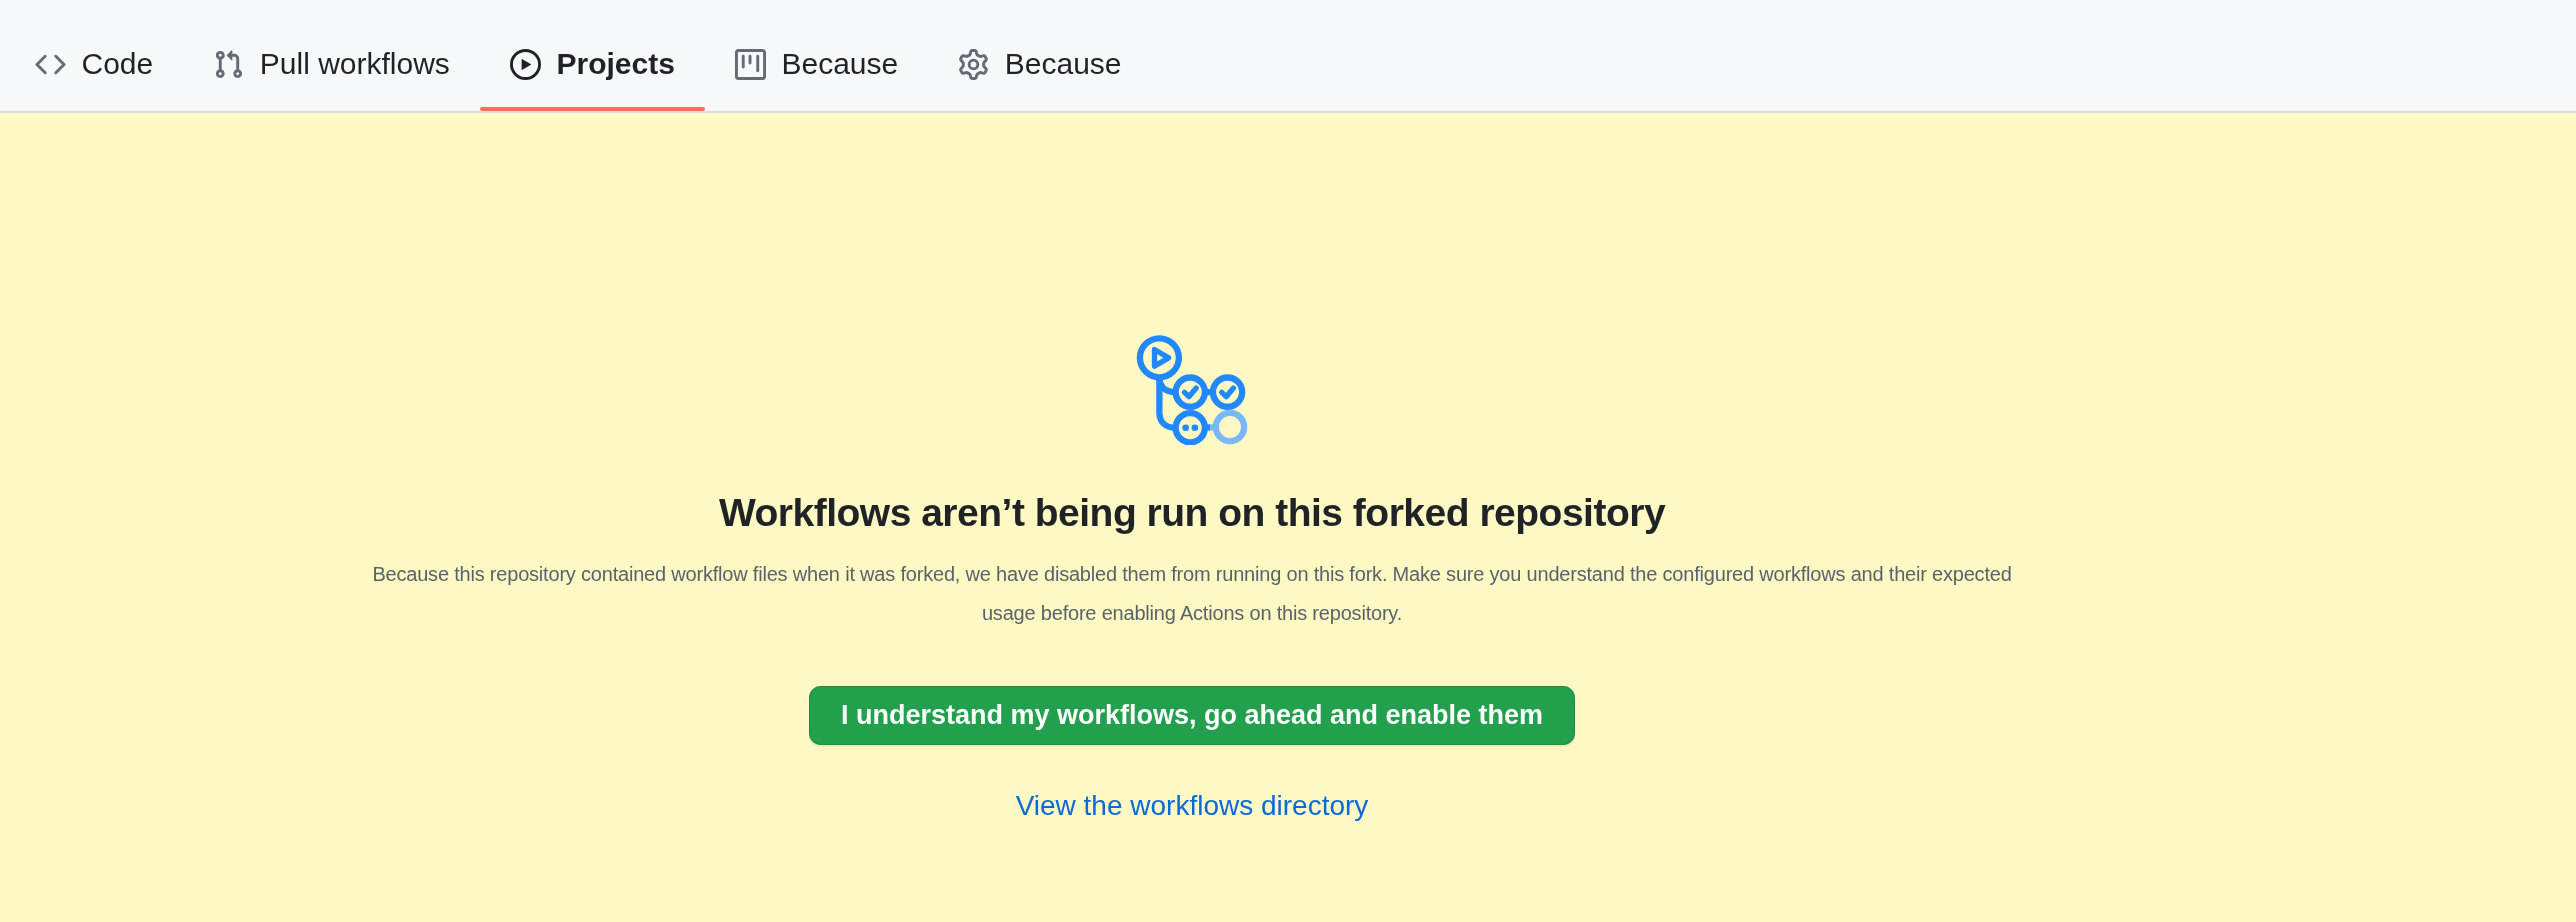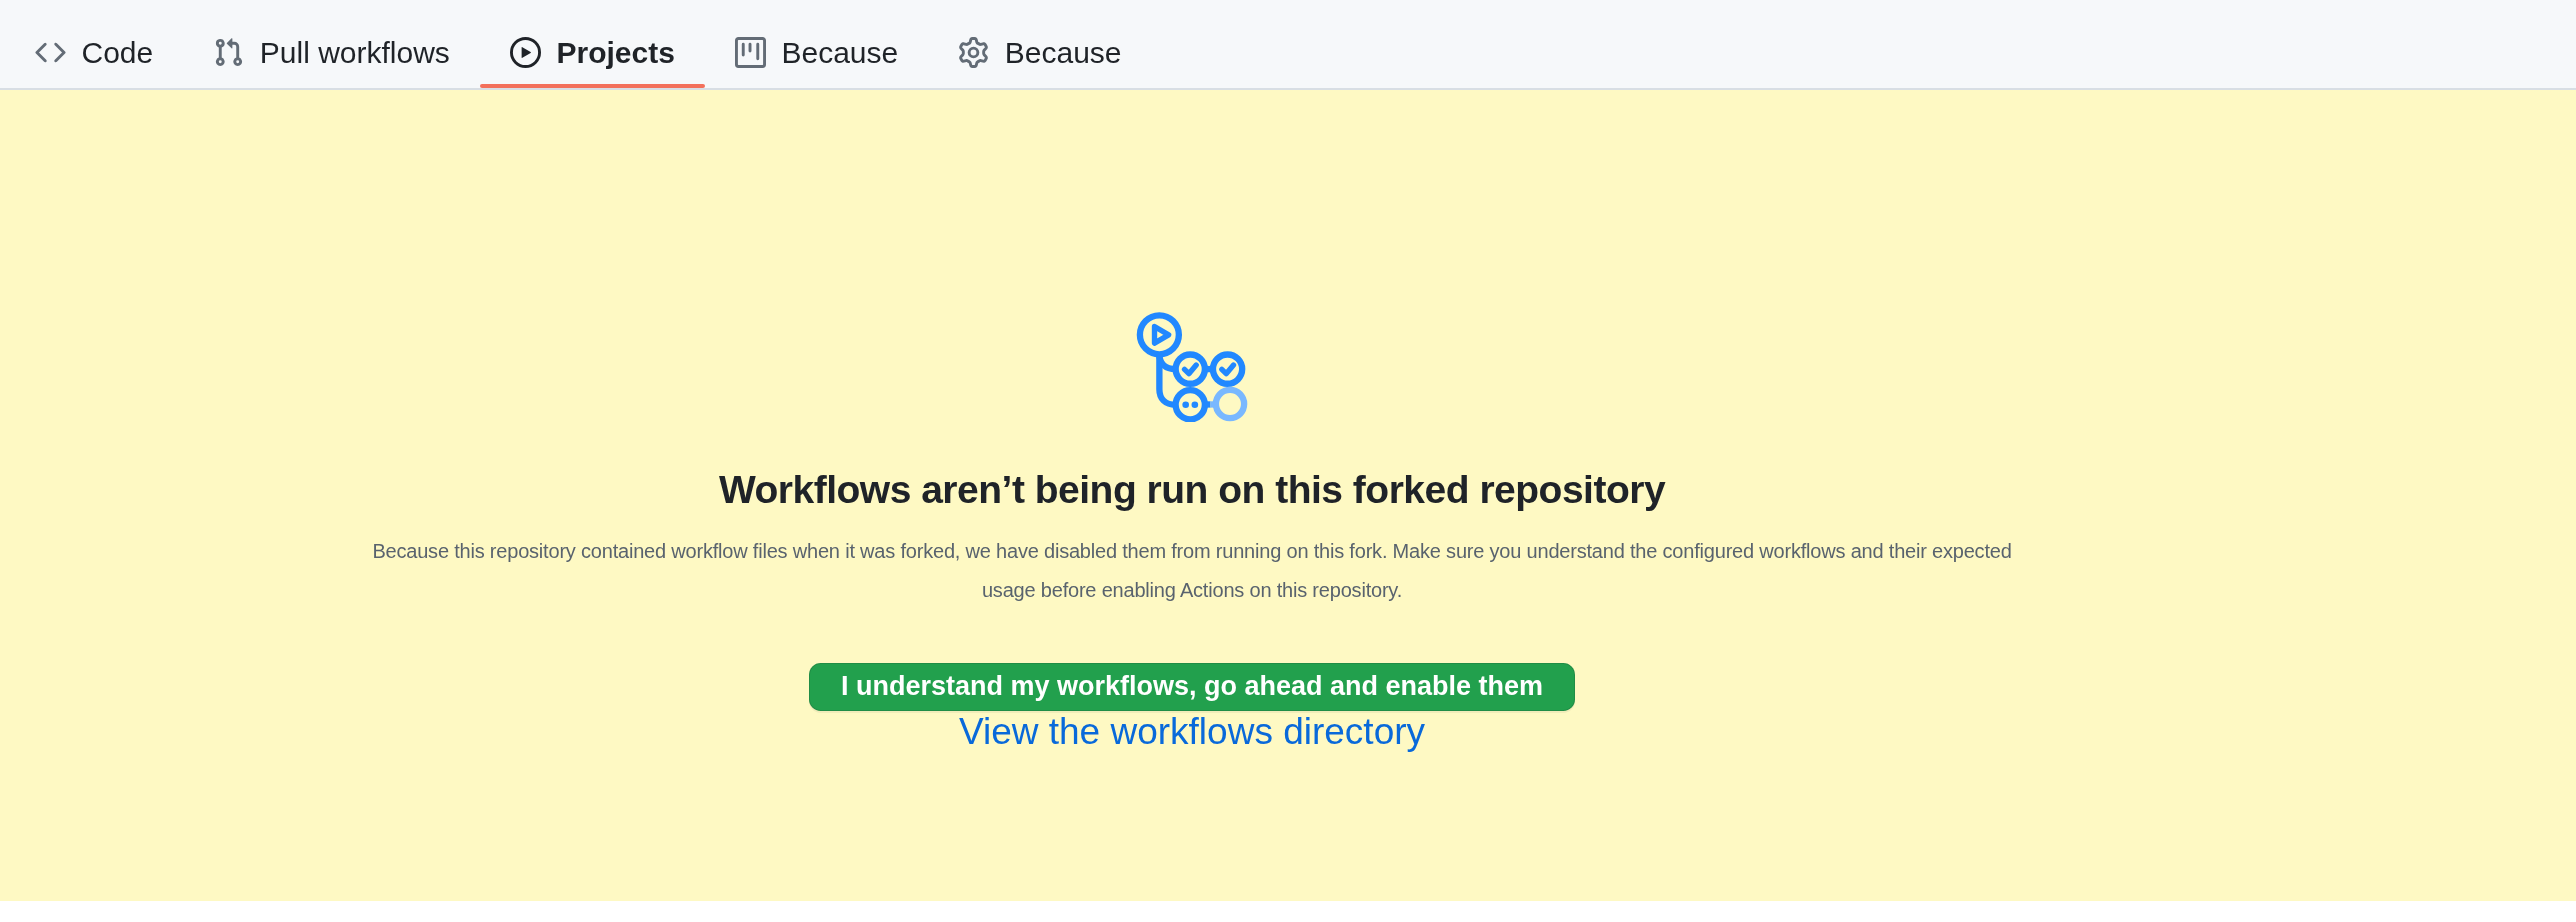--- a/index.html
+++ b/index.html
@@ -7,21 +7,21 @@
     width: 2576px; height: 923px;
     background: #ffffff;
     overflow: hidden;
     font-family: "Liberation Sans", "DejaVu Sans", sans-serif;
     color: #1f2328;
   }
 
   
   .tabbar {
     position: relative;
-    width: 2576px; height: 90px;
+    width: 2576px; height: 113px;
     background: var(--nav-bg, #f6f8fa);
     border-bottom: 2px solid var(--nav-border, #d8dee4);
     display: flex;
     align-items: stretch;
     padding: 17.6px 0 0 4.9px;
   }
   .tab {
     position: relative;
     display: flex;
     align-items: center;
@@ -69,38 +69,39 @@
   .bs-desc {
     margin-top: 15.6px;
     max-width: 1691px;
     font-size: 20px;
     line-height: 39px;
     letter-spacing: -0.2px;
     color: var(--muted-fg, #59636e);
   }
   .btn-primary {
     margin-top: 53px;
-    height: 48px;
+    height: 59px;
     padding: 0 31px;
     display: inline-flex;
     align-items: center;
     justify-content: center;
     font-family: inherit;
     font-size: 27px;
     font-weight: 700;
     color: #ffffff;
     background: var(--btn-green, #22a04d);
     border: 1px solid rgba(27,31,36,0.15);
     border-radius: 11.7px;
     box-shadow: 0 2px 0 rgba(27,31,36,0.06);
     cursor: pointer;
     white-space: nowrap;
   }
   .wf-link {
-    font-size: 37px;
+    margin-top: 45px;
+    font-size: 28px;
     color: var(--link-blue, #0969da);
     text-decoration: none;
     cursor: pointer;
   }
 </style>
 </head>
 <body>
 
 <nav class="tabbar">
 

